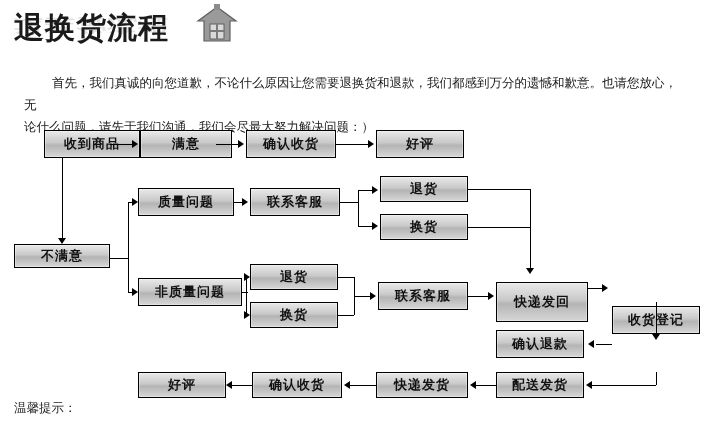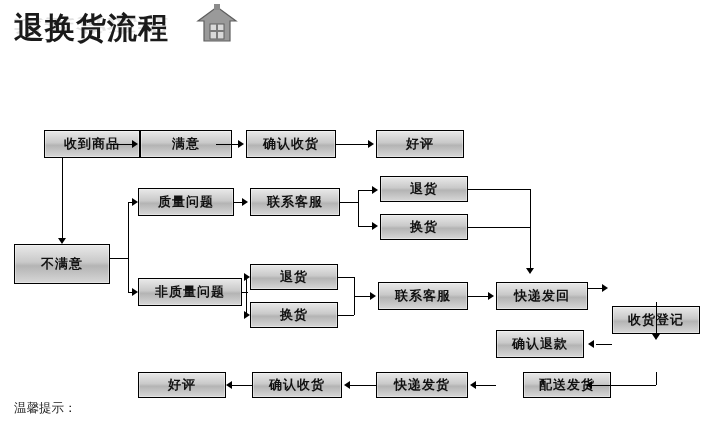--- a/index.html
+++ b/index.html
@@ -84,37 +84,41 @@
 
   <svg class="house-icon" viewBox="0 0 42 40">
     <polygon points="21,3 40,17 34,17 34,37 8,37 8,17 2,17" fill="#9a9a9a" stroke="#5f5f5f" stroke-width="1.2"></polygon>
     <rect x="14" y="20" width="14" height="15" fill="#d9d9d9" stroke="#5f5f5f" stroke-width="1"></rect>
     <rect x="20" y="20" width="2" height="15" fill="#7a7a7a"></rect>
     <rect x="14" y="26" width="14" height="2" fill="#7a7a7a"></rect>
     <rect x="18" y="0" width="6" height="6" fill="#8c8c8c"></rect>
   </svg>
 
 
+  <div class="para">
+    <span>首先，我们真诚的向您道歉，不论什么原因让您需要退换货和退款，我们都感到万分的遗憾和歉意。也请您放心，无</span>
+    <span class="l2">论什么问题，请先于我们沟通，我们会尽最大努力解决问题：）</span>
+  </div>
 
   <div class="box" style="left:14px;  top:130px; width:96px;  height:28px;margin-left:30px;">收到商品</div>
   <div class="box" style="left:140px; top:130px; width:92px;  height:28px;">满意</div>
   <div class="box" style="left:246px; top:130px; width:90px;  height:28px;">确认收货</div>
   <div class="box" style="left:376px; top:130px; width:88px;  height:28px;">好评</div>
 
   <div class="ln h" style="left:110px; top:144px; width:24px;"></div>
   <div class="arrow ar-r" style="left:132px; top:140px;"></div>
   <div class="ln h" style="left:216px; top:144px; width:24px;"></div>
   <div class="arrow ar-r" style="left:238px; top:140px;"></div>
   <div class="ln h" style="left:336px; top:144px; width:34px;"></div>
   <div class="arrow ar-r" style="left:368px; top:140px;"></div>
 
   <div class="ln v" style="left:62px; top:158px; height:82px;"></div>
   <div class="arrow ar-d" style="left:58px; top:238px;"></div>
 
-  <div class="box" style="left:14px; top:244px; width:96px; height:40px;">不满意</div>
+  <div class="box" style="left:14px; top:244px; width:96px; height:24px;">不满意</div>
 
   <div class="ln h" style="left:110px; top:258px; width:18px;"></div>
   <div class="ln v" style="left:128px; top:202px; height:90px;"></div>
   <div class="ln h" style="left:128px; top:202px; width:6px;"></div>
   <div class="arrow ar-r" style="left:132px; top:198px;"></div>
   <div class="ln h" style="left:128px; top:292px; width:6px;"></div>
   <div class="arrow ar-r" style="left:132px; top:288px;"></div>
 
   <div class="box" style="left:138px; top:188px; width:96px; height:28px;">质量问题</div>
   <div class="box" style="left:250px; top:188px; width:90px; height:28px;">联系客服</div>
@@ -150,36 +154,36 @@
   <div class="ln h" style="left:338px; top:315px; width:16px;"></div>
   <div class="ln v" style="left:354px; top:277px; height:38px;"></div>
   <div class="ln h" style="left:354px; top:296px; width:18px;"></div>
   <div class="arrow ar-r" style="left:370px; top:292px;"></div>
 
   <div class="box" style="left:378px; top:282px; width:90px; height:28px;">联系客服</div>
 
   <div class="ln h" style="left:468px; top:296px; width:22px;"></div>
   <div class="arrow ar-r" style="left:488px; top:292px;"></div>
 
-  <div class="box" style="left:496px; top:282px; width:92px; height:28px;">快递发回</div>
+  <div class="box" style="left:496px; top:282px; width:92px; height:40px;">快递发回</div>
   <div class="box" style="left:612px; top:274px; width:88px; height:28px;margin-top:32px;">收货登记</div>
 
   <div class="ln h" style="left:588px; top:288px; width:16px;"></div>
   <div class="arrow ar-r" style="left:602px; top:284px;"></div>
 
   <div class="ln v" style="left:656px; top:302px; height:36px;"></div>
   <div class="arrow ar-d" style="left:652px; top:334px;"></div>
 
   <div class="box" style="left:496px; top:330px; width:88px; height:28px;">确认退款</div>
 
   <div class="ln h" style="left:596px; top:344px; width:16px;"></div>
   <div class="ln v" style="left:596px; top:344px; height:0px;"></div>
   <div class="arrow ar-l" style="left:588px; top:340px;"></div>
 
-  <div class="box" style="left:496px; top:372px; width:88px; height:26px;margin-left:27px;">配送发货</div>
+  <div class="box" style="left:496px; top:372px; width:88px; height:26px;">配送发货</div>
   <div class="box" style="left:376px; top:372px; width:92px; height:26px;">快递发货</div>
   <div class="box" style="left:252px; top:372px; width:90px; height:26px;">确认收货</div>
   <div class="box" style="left:138px; top:372px; width:88px; height:26px;">好评</div>
 
   <div class="ln v" style="left:656px; top:372px; height:13px;"></div>
   <div class="ln h" style="left:592px; top:385px; width:64px;"></div>
   <div class="arrow ar-l" style="left:586px; top:381px;"></div>
 
   <div class="ln h" style="left:476px; top:385px; width:20px;"></div>
   <div class="arrow ar-l" style="left:470px; top:381px;"></div>

